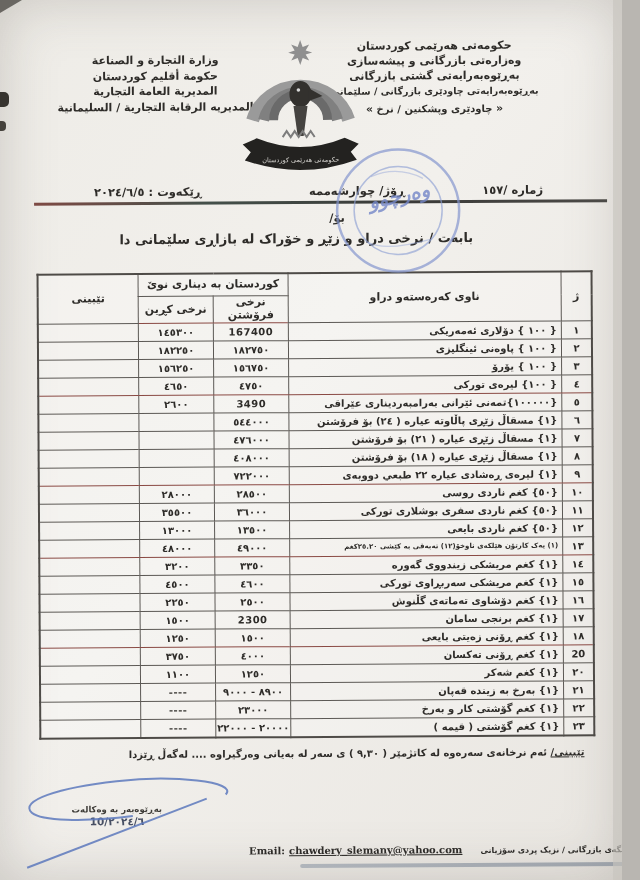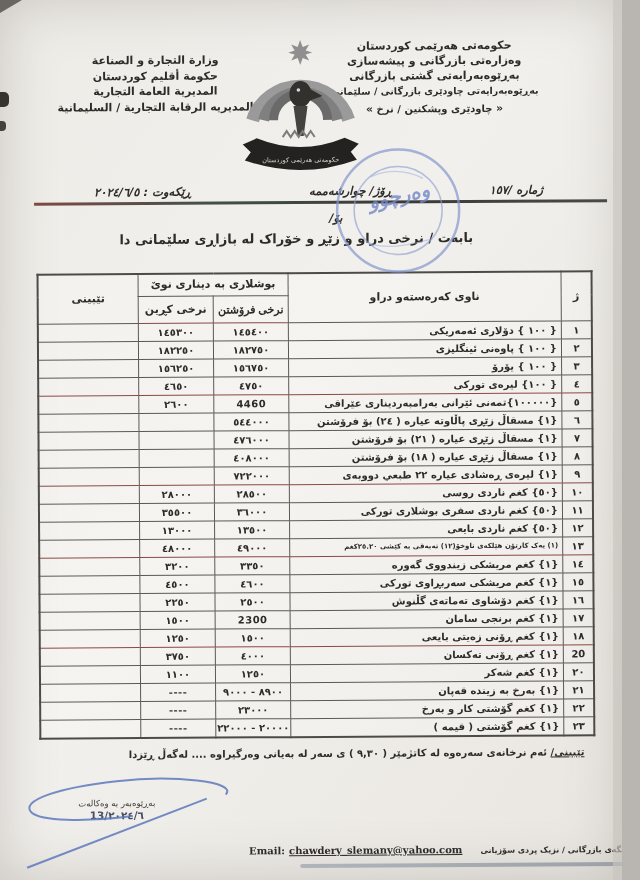--- a/index.html
+++ b/index.html
@@ -26,55 +26,55 @@
   
   .emblem { position:absolute; left:240px; top:34px; width:124px; height:150px; }
   
   .stamp { position:absolute; left:334px; top:146px; width:130px; height:130px; z-index:5; }
   .stamp-text { position:absolute; left:18px; top:38px; width:96px; text-align:center;
     font-size:20px; font-weight:bold; font-style:italic; color:#7487c8;
     transform:rotate(-12deg); opacity:.8; direction:rtl; }
   
   .rule { position:absolute; top:201px; left:35px; width:573px; height:2.5px;
     background:linear-gradient(90deg,#7e4a44 0%,#44504a 30%,#3a3a38 65%,#4c4a47 100%); }
-  .meta { position:absolute; font-size:11.5px; font-weight:bold; direction:rtl; white-space:nowrap;font-style:italic; }
+  .meta { position:absolute; font-size:11.5px; font-weight:bold; direction:rtl; white-space:nowrap; }
   .meta-number { top:184px; right:78px; }
   .meta-day    { top:184px; left:310px; }
   .meta-date   { top:184px; left:95px; }
   .to-line     { top:211px; left:330px; }
   .doc-title { position:absolute; top:231px; left:62px; width:470px; text-align:center;
     font-size:13px; font-weight:bold; direction:rtl; }
   
   .price-table { position:absolute; top:272px; left:37px; width:556px;
     border-collapse:collapse; direction:rtl; table-layout:fixed; font-weight:bold;
     border:2px solid #4e4b47; background:rgba(255,255,255,.25); }
   .price-table th, .price-table td { border:1px solid #5c5955; padding:0; line-height:1.15; }
   .price-table thead th { font-size:11px; }
   .price-table tr.h1 th { height:21px; }
   .price-table tr.h2 th { height:26px; border-bottom-color:#8a4a44; }
   .col-no    { width:29px; }
   .col-name  { width:272px; }
-  .col-sell  { width:80px;font-family:Liberation Serif, serif; }
+  .col-sell  { width:80px; }
   .col-buy   { width:72px; }
   .col-notes { width:99px;margin-left:11px; }
   .price-table tbody tr { height:18px; }
   .price-table td.no   { text-align:center; font-size:10px; }
   .price-table td.name { text-align:right; padding-right:4px; font-size:10px; white-space:nowrap; overflow:hidden; }
   .price-table td.name.small { font-size:7px; }
   .price-table td.num  { text-align:center; font-size:10px; letter-spacing:.5px; }
   .price-table tr.red-sep td { border-bottom-color:#8a4a44; }
   
   .note-line { position:absolute; top:748px; left:58px; width:524px; direction:rtl;
     text-align:right; font-size:10px; font-weight:bold; white-space:nowrap; }
   .note-label { text-decoration:underline;margin-top:32px; }
   
   .sig-svg { position:absolute; left:8px; top:772px; width:260px; height:108px; overflow:visible; z-index:4; }
   .sig-block { position:absolute; left:34px; top:793px; width:160px; text-align:center; direction:rtl; z-index:3; }
   .sig-name { font-size:12.5px; font-weight:bold; color:#2f2d2a; }
-  .sig-role { font-size:8.5px; font-weight:normal; color:#3e3c38; margin-top:4px; }
+  .sig-role { font-size:8.5px; font-weight:bold; color:#3e3c38; margin-top:10px; }
   .sig-date { font-size:10.5px; font-weight:bold; color:#474f63; margin-top:1px; letter-spacing:1px; }
   
   .footer { position:absolute; left:246px; top:845px; display:flex; align-items:baseline; gap:4px;
     font-family:"DejaVu Serif", serif; font-weight:bold; white-space:nowrap; }
   .email-label { font-size:10px; }
   .email-addr  { font-size:10px; text-decoration:underline; }
   .footer-address { font-size:8px; direction:rtl; font-family:"DejaVu Sans", sans-serif; margin-left:14px; }
   .bottom-line { position:absolute; left:297px; top:864px; width:343px; height:3.5px; border-radius:2px;
     background:linear-gradient(90deg,#a7adb5,#8f96a0); opacity:.85; }
 </style>
@@ -136,34 +136,34 @@
     <div class="meta meta-date">ڕێکەوت : ٢٠٢٤/٦/٥</div>
     <div class="meta to-line">بۆ/</div>
 
     <div class="doc-title">بابەت / نرخی دراو و زێڕ و خۆراک لە بازاڕی سلێمانی دا</div>
 
     <table class="price-table">
       <thead>
         <tr class="h1">
           <th rowspan="2" class="col-no">ژ</th>
           <th rowspan="2" class="col-name">ناوی کەرەستەو دراو</th>
-          <th colspan="2">بوشلاری بە دیناری نوێ</th>
+          <th colspan="2">کوردستان بە دیناری نوێ</th>
           <th rowspan="2" class="col-notes">تێبینی</th>
         </tr>
         <tr class="h2">
           <th class="col-sell">نرخی فرۆشتن</th>
           <th class="col-buy">نرخی کڕین</th>
         </tr>
       </thead>
       <tbody>
 
       <tr style="">
           <td class="no">١</td>
           <td class="name">{ ١٠٠ } دۆلاری ئەمەریکی</td>
-          <td class="num">١٤٥٤٠٠</td>
+          <td class="num">167400</td>
           <td class="num">١٤٥٣٠٠</td>
           <td class="num"></td>
         </tr>
           <tr style="">
           <td class="no">٢</td>
           <td class="name">{ ١٠٠ } پاوەنی ئینگلیزی</td>
           <td class="num">١٨٢٧٥٠</td>
           <td class="num">١٨٢٢٥٠</td>
           <td class="num"></td>
         </tr>
@@ -177,21 +177,21 @@
           <tr style="" class="red-sep">
           <td class="no">٤</td>
           <td class="name">{ ١٠٠} لیرەی تورکی</td>
           <td class="num">٤٧٥٠</td>
           <td class="num">٤٦٥٠</td>
           <td class="num"></td>
         </tr>
           <tr style="">
           <td class="no">٥</td>
           <td class="name">{١٠٠٠٠٠}تمەنی ئێرانی بەرامبەردیناری عێراقی</td>
-          <td class="num">4460</td>
+          <td class="num">3490</td>
           <td class="num">٢٦٠٠</td>
           <td class="num"></td>
         </tr>
           <tr style="">
           <td class="no">٦</td>
           <td class="name">{١} مسقاڵ زێڕی پاڵاوتە عیارە ( ٢٤) بۆ فرۆشتن</td>
           <td class="num">٥٤٤٠٠٠</td>
           <td class="num"></td>
           <td class="num"></td>
         </tr>
@@ -320,21 +320,21 @@
     <div class="note-line">
       <span class="note-label">تێبینی/</span><span> ئەم نرخانەی سەرەوە لە کاتژمێر ( ٩,٣٠ ) ی سەر لە بەیانی وەرگیراوە .... لەگەڵ ڕێزدا</span>
     </div>
 
     <svg class="sig-svg">
       <path d="M215,22 C228,9 162,2 106,8 C48,14 8,27 21,39 C30,47 72,49 122,43" stroke="#5d79bd" fill="none" stroke-width="2" opacity=".85"></path>
       <line x1="196" y1="26" x2="16" y2="94" stroke="#5d79bd" stroke-width="2" opacity=".85"></line>
     </svg>
     <div class="sig-block">
       <div class="sig-role">بەڕێوەبەر بە وەکالەت</div>
-      <div class="sig-date">٢٠٢٤/٦/13</div>
+      <div class="sig-date">٢٠٢٤/٦/10</div>
     </div>
 
     <div class="footer">
       <span class="email-label">Email:</span>
       <span class="email-addr">chawdery_slemany@yahoo.com</span>
       <span class="footer-address">کۆمەڵگەی بازرگانی / نزیک پردی سۆزیانی</span>
     </div>
 
     <div class="bottom-line"></div>
   </div>

